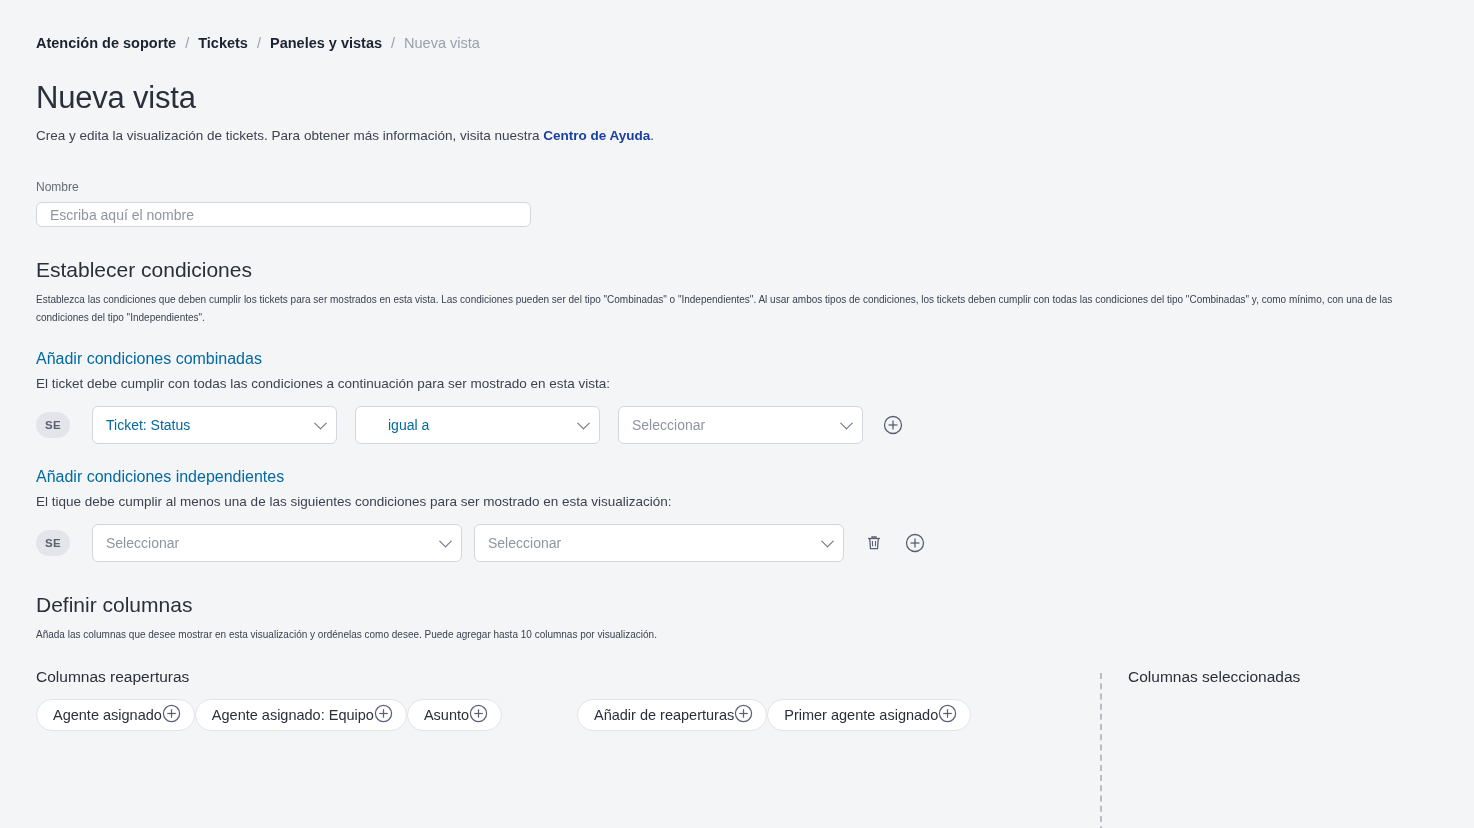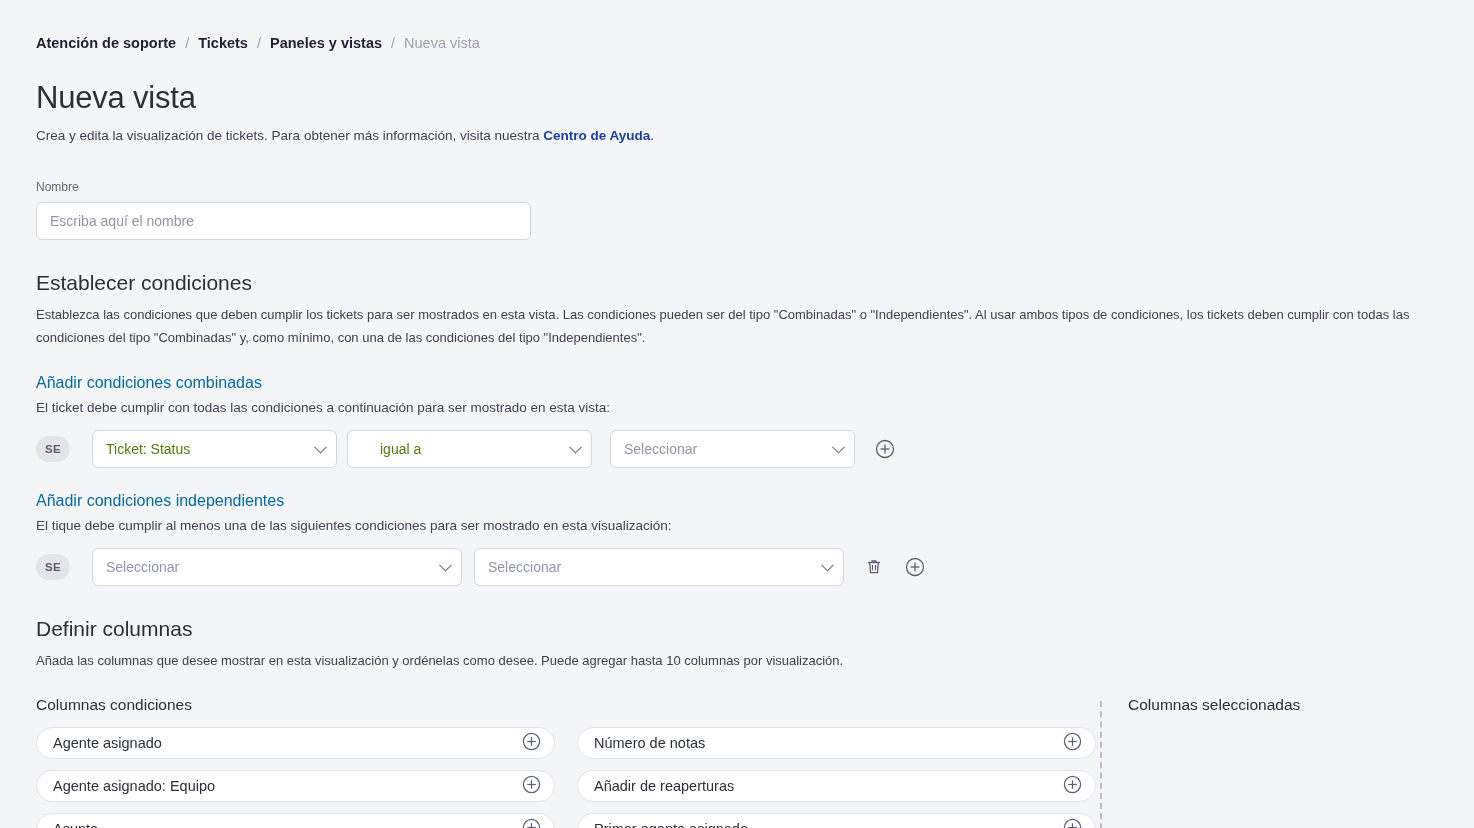--- a/index.html
+++ b/index.html
@@ -43,41 +43,41 @@
 
   
   .field-label {
     font-size: 12px;
     color: #646a78;
     margin-top: 37px;
   }
   .name-input {
     display: block;
     width: 495px;
-    height: 38px;
+    height: 25px;
     margin-top: 8px;
     padding: 0 13px;
     font-size: 14px;
     font-family: "Liberation Sans", sans-serif;
     color: #2b2f3a;
     background: #ffffff;
     border: 1px solid #d2d6de;
     border-radius: 6px;
     outline: none;
   }
   .name-input::placeholder { color: #8f95a3; }
 
   h2.section-title {
     font-size: 21px;
     font-weight: normal;
     margin: 31px 0 0 0;
     color: #2b2f3a;
   }
   .section-desc {
-    font-size: 13px;
+    font-size: 10px;
     line-height: 1.75;
     margin-top: 9px;
     color: #3d4251;
     max-width: 1430px;
   }
   h3.sub-title {
     font-size: 16px;
     font-weight: normal;
     margin: 24px 0 0 0;
     color: #0369a1;
@@ -105,32 +105,32 @@
   }
   .select {
     position: relative;
     height: 38px;
     background: #ffffff;
     border: 1px solid #d2d6de;
     border-radius: 6px;
     display: flex; align-items: center;
     padding: 0 32px 0 13px;
     font-size: 14px;
-    color: #4d7c0f;
+    color: #0369a1;
   }
   .select.placeholder-text { color: #8f95a3; }
   .chev {
     position: absolute; right: 11px; top: 50%;
     width: 9px; height: 9px;
     border-right: 1.6px solid #6a7081;
     border-bottom: 1.6px solid #6a7081;
     transform: translateY(-70%) rotate(45deg);
   }
   .sel-w245 { width: 245px; margin-left: 22px; }
-  .sel-w245b { width: 245px; margin-left: 10px; padding-left: 32px; }
+  .sel-w245b { width: 245px; margin-left: 18px; padding-left: 32px; }
   .sel-w245c { width: 245px; margin-left: 18px; }
   .sel-w370 { width: 370px; margin-left: 22px; }
   .sel-w370b { width: 370px; margin-left: 12px; }
 
   .icon-btn {
     margin-left: 19px;
     width: 22px; height: 22px;
     display: flex; align-items: center; justify-content: center;
     cursor: pointer;
   }
@@ -151,21 +151,21 @@
   .cols-body {
     display: flex;
     margin-top: 13px;
     position: relative;
   }
   .avail-cols {
     width: 1060px;
     display: flex;
     gap: 22px;
   }
-  .col-list { flex: 1; display: flex; flex-direction: column; gap: 11px; }
+  .col-list { flex: 1; display: flex; flex-direction: row; }
   .col-item {
     height: 32px;
     background: #ffffff;
     border: 1px solid #e1e4ea;
     border-radius: 16px;
     display: flex; align-items: center;
     padding: 0 13px 0 16px;
     font-size: 14.5px;
     color: #2b2f3a;
     justify-content: space-between;
@@ -262,21 +262,21 @@
         <line x1="10" y1="5.5" x2="10" y2="14.5" stroke="#5a6070" stroke-width="1.3"></line>
         <line x1="5.5" y1="10" x2="14.5" y2="10" stroke="#5a6070" stroke-width="1.3"></line>
       </svg>
     </div>
   </div>
 
   <h2 class="section-title">Definir columnas</h2>
   <p class="section-desc">Añada las columnas que desee mostrar en esta visualización y ordénelas como desee. Puede agregar hasta 10 columnas por visualización.</p>
 
   <div class="cols-head">
-    <div class="avail-label">Columnas condiciones</div>
+    <div class="avail-label">Columnas reaperturas</div>
     <div class="sel-label">Columnas seleccionadas</div>
   </div>
 
   <div class="cols-body">
     <div class="avail-cols">
 
       <div class="col-list">
         <div class="col-item">
           <span>Agente asignado</span>
           <span>
@@ -304,30 +304,20 @@
               <circle cx="10" cy="10" r="8.5" fill="none" stroke="#5a6070" stroke-width="1.3"></circle>
               <line x1="10" y1="5.5" x2="10" y2="14.5" stroke="#5a6070" stroke-width="1.3"></line>
               <line x1="5.5" y1="10" x2="14.5" y2="10" stroke="#5a6070" stroke-width="1.3"></line>
             </svg>
           </span>
         </div>
       </div>
 
       <div class="col-list">
         <div class="col-item">
-          <span>Número de notas</span>
-          <span>
-            <svg width="19" height="19" viewBox="0 0 20 20">
-              <circle cx="10" cy="10" r="8.5" fill="none" stroke="#5a6070" stroke-width="1.3"></circle>
-              <line x1="10" y1="5.5" x2="10" y2="14.5" stroke="#5a6070" stroke-width="1.3"></line>
-              <line x1="5.5" y1="10" x2="14.5" y2="10" stroke="#5a6070" stroke-width="1.3"></line>
-            </svg>
-          </span>
-        </div>
-        <div class="col-item">
           <span>Añadir de reaperturas</span>
           <span>
             <svg width="19" height="19" viewBox="0 0 20 20">
               <circle cx="10" cy="10" r="8.5" fill="none" stroke="#5a6070" stroke-width="1.3"></circle>
               <line x1="10" y1="5.5" x2="10" y2="14.5" stroke="#5a6070" stroke-width="1.3"></line>
               <line x1="5.5" y1="10" x2="14.5" y2="10" stroke="#5a6070" stroke-width="1.3"></line>
             </svg>
           </span>
         </div>
         <div class="col-item">

